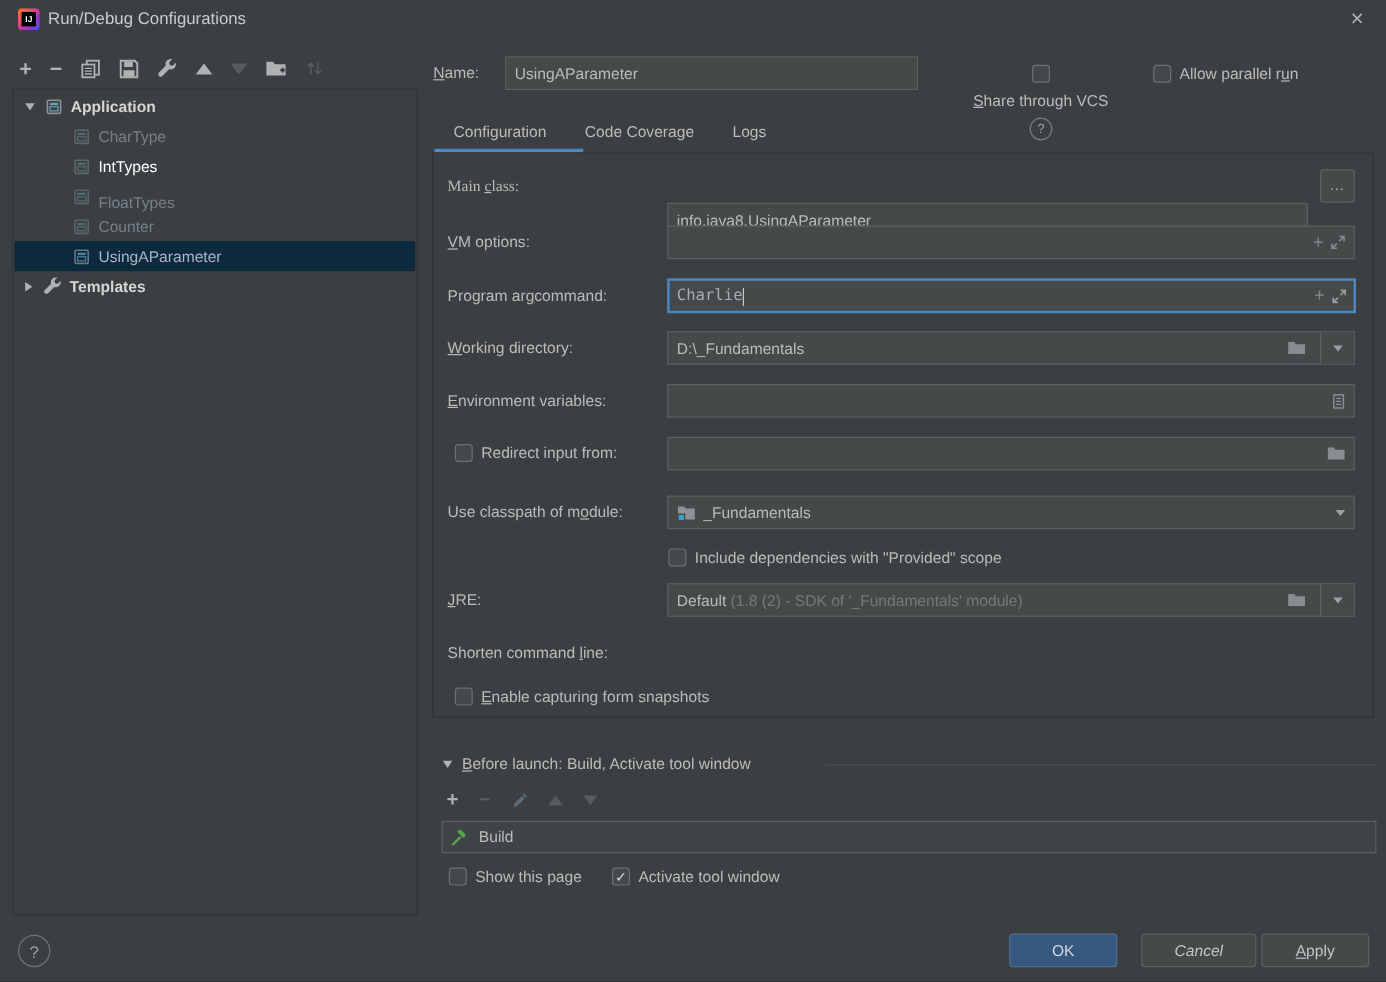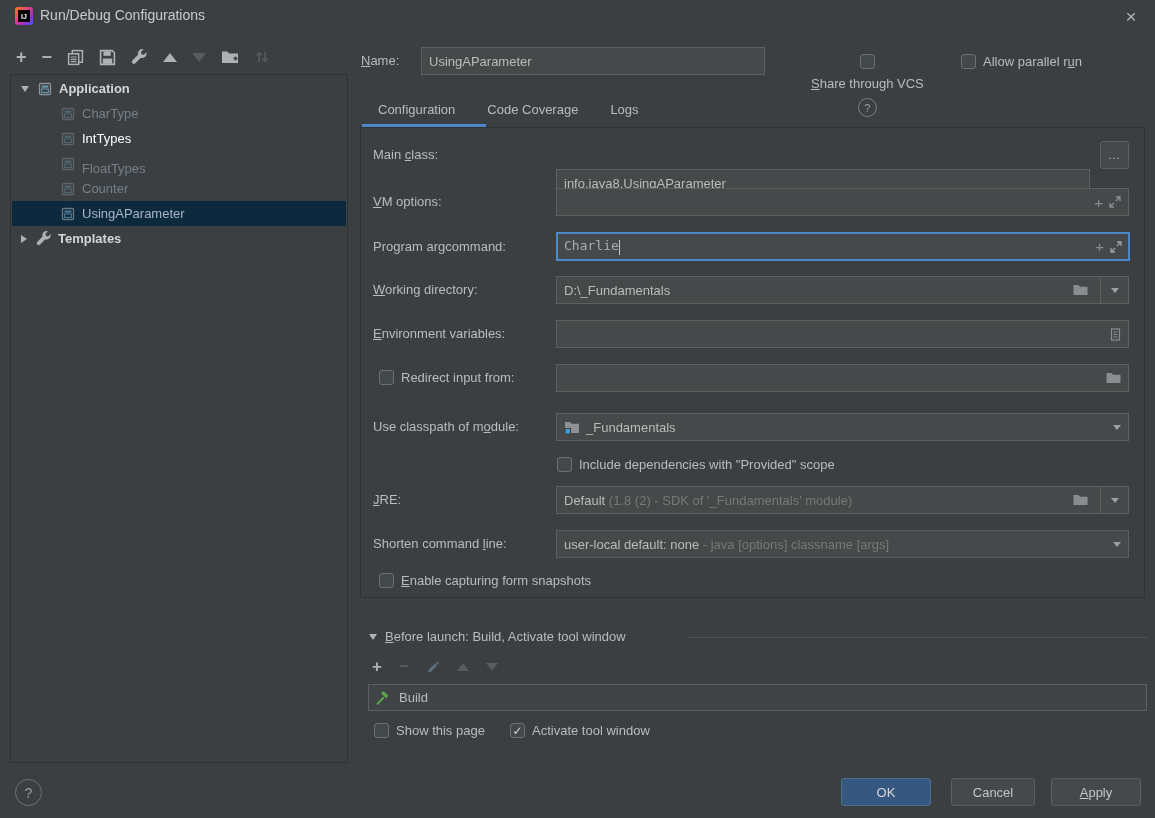--- a/index.html
+++ b/index.html
@@ -203,21 +203,21 @@
         <span>Code Coverage</span>
       </div>
     <div class="tab">
         <span>Logs</span>
       </div>
   </div>
   <div class="abs" style="left:362px;top:124px;width:124px;height:3px;background:#4a88c7;"></div>
 
   <div class="abs panel" style="left:360px;top:127px;width:785px;height:471px;"></div>
 
-  <div class="abs lbl" style="left:373px;top:141px;height:28px;line-height:28px;">
+  <div class="abs lbl" style="left:373px;top:141px;height:28px;line-height:28px;font-family:Liberation Serif, serif;">
     <span>Main </span><span class="mn">c</span><span>lass:</span>
   </div>
   <div class="abs field" style="left:556px;top:141px;width:534px;height:28px;margin-top:28px;">
     <span class="val">info.java8.UsingAParameter</span>
   </div>
   <div class="abs btn" style="left:1100px;top:141px;width:29px;height:28px;font-size:11px;letter-spacing:1px;">...</div>
 
   <div class="abs lbl" style="left:373px;top:188px;height:28px;line-height:28px;">
     <span></span><span class="mn">V</span><span>M options:</span>
   </div>
@@ -315,24 +315,20 @@
         </svg>
     </span>
     <span class="arrow-btn">
         <span class="tri-down"></span>
       </span>
   </div>
 
   <div class="abs lbl" style="left:373px;top:530px;height:28px;line-height:28px;">
     <span>Shorten command </span><span class="mn">l</span><span>ine:</span>
   </div>
-  <div class="abs field" style="left:556px;top:530px;width:573px;height:28px;">
-    <span class="val"><span>user-local default: none</span> <span class="dim">- java [options] classname [args]</span></span>
-    <span class="tri-down"></span>
-  </div>
 
   <div class="abs cb-row" style="left:379px;top:573px;">
     <span class="cb"></span>
     <span class="lbl"><span></span><span class="mn">E</span><span>nable capturing form snapshots</span></span>
   </div>
 
   <div class="abs" style="left:369px;top:629px;display:flex;align-items:center;gap:8px;">
     <span class="tri-exp"></span>
     <span class="lbl"><span></span><span class="mn">B</span><span>efore launch: Build, Activate tool window</span></span>
   </div>
@@ -371,18 +367,18 @@
   </div>
   <div class="abs cb-row" style="left:510px;top:723px;">
     <span class="cb">✓</span>
     <span class="lbl">Activate tool window</span>
   </div>
 
   <div class="abs" style="left:15px;top:779px;width:25px;height:25px;border-radius:50%;border:1px solid #70757a;
        display:flex;align-items:center;justify-content:center;font-size:14px;color:#9da0a2;">?</div>
 
   <div class="abs btn primary" style="left:841px;top:778px;width:90px;height:28px;">OK</div>
-  <div class="abs btn" style="left:951px;top:778px;width:84px;height:28px;">Cancel</div>
+  <div class="abs btn" style="left:951px;top:778px;width:96px;height:28px;font-style:italic;">Cancel</div>
   <div class="abs btn" style="left:1051px;top:778px;width:90px;height:28px;">
     <span><span class="mn">A</span><span>pply</span></span>
   </div>
 
 </div>
 
 </body></html>

